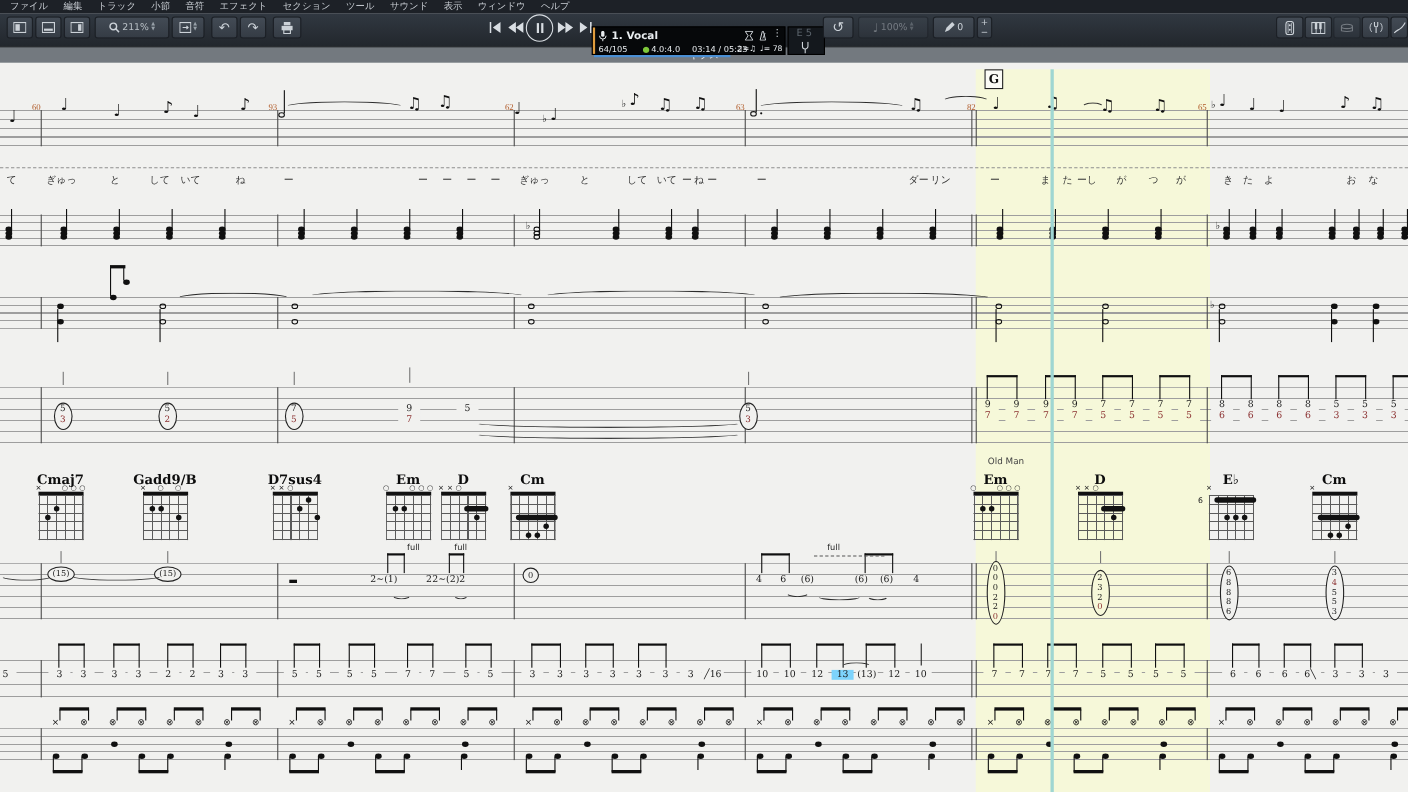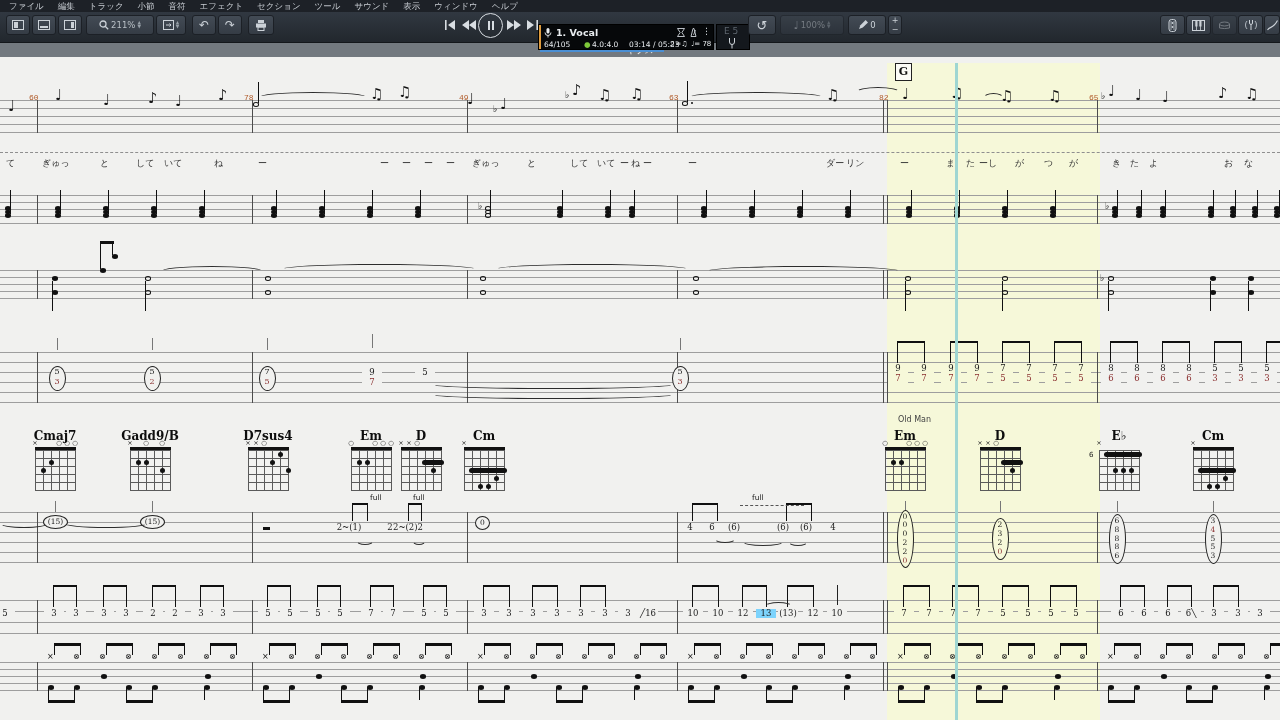--- a/index.html
+++ b/index.html
@@ -23,21 +23,21 @@
   #notepanel{position:absolute;left:716px;top:12px;width:34px;height:26px;background:#14181d;
     border:1px solid #000;box-sizing:border-box}
   #tabbar{position:absolute;top:42px;left:0;width:1280px;height:15px;background:#73797f;
     border-top:1px solid #14171b;box-sizing:border-box;display:flex;align-items:center;
     justify-content:center;z-index:18}
   #tabbar span{font-size:9px;color:#f4f4f4}
   
   #score{position:absolute;top:57px;left:0;width:1280px;height:663px;background:#f1f1ef;overflow:hidden}
   .staff{position:absolute;left:0;width:1280px}
   .bar{position:absolute;width:1px;background:#4c4c4c}
-  .mnum{position:absolute;font-size:8px;color:#b05a28;font-family:Liberation Mono, monospace}
+  .mnum{position:absolute;font-size:8px;color:#b05a28;font-family:Liberation Serif, serif}
   .lyric{position:absolute;font-size:9px;color:#333;white-space:nowrap}
   .note{position:absolute;font-size:15px;color:#101010;line-height:1}
   .flat{position:absolute;font-size:9px;color:#101010;line-height:1}
   .head{position:absolute;width:6px;height:4.5px;border-radius:50%;background:#101010}
   .headh{position:absolute;width:6px;height:4.5px;border-radius:50%;border:1.1px solid #101010;
     background:transparent;box-sizing:border-box}
   .stem{position:absolute;width:1px;background:#101010}
   .arcu{position:absolute;border:1px solid transparent;border-top:1.2px solid #2c2c2c;border-radius:50%;height:9px}
   .arcd{position:absolute;border:1px solid transparent;border-bottom:1.2px solid #2c2c2c;border-radius:50%;height:9px}
   .tnum{position:absolute;font-family:"DejaVu Serif",serif;font-size:8.5px;color:#1b1b1b;
@@ -313,22 +313,22 @@
     <div class="staff" style="top: 605px; height: 29px; background-image: repeating-linear-gradient(rgb(158, 158, 158) 0px, rgb(158, 158, 158) 1px, transparent 1px, transparent 7px);"></div>
     <div class="bar" style="left: 37px; top: 605px; height: 29px;"></div>
     <div class="bar" style="left: 252px; top: 605px; height: 29px;"></div>
     <div class="bar" style="left: 467px; top: 605px; height: 29px;"></div>
     <div class="bar" style="left: 677px; top: 605px; height: 29px;"></div>
     <div class="bar" style="left: 887px; top: 605px; height: 29px;"></div>
     <div class="bar" style="left: 1097px; top: 605px; height: 29px;"></div>
     <div class="bar" style="left: 883px; top: 605px; height: 29px;"></div>
     <div class="abs" style="left: 955px; top: 6px; width: 2.5px; height: 657px; background: rgb(159, 214, 210); z-index: 6;"></div>
     <div class="mnum" style="left: 29px; top: 36px;">60</div>
-    <div class="mnum" style="left: 244px; top: 36px;">78</div>
-    <div class="mnum" style="left: 459px; top: 36px;">49</div>
+    <div class="mnum" style="left: 244px; top: 36px;">93</div>
+    <div class="mnum" style="left: 459px; top: 36px;">62</div>
     <div class="mnum" style="left: 669px; top: 36px;">63</div>
     <div class="mnum" style="left: 879px; top: 36px;">82</div>
     <div class="mnum" style="left: 1089px; top: 36px;">65</div>
     <div class="abs" style="left: 895px; top: 6px; width: 15px; height: 16px; background: rgb(251, 251, 246); border: 1.4px solid rgb(34, 34, 34); font-family: &quot;DejaVu Serif&quot;, serif; font-weight: bold; font-size: 11px; text-align: center; line-height: 15px; color: rgb(17, 17, 17); z-index: 7;">G</div>
     <div class="abs" style="left: 898px; top: 358px; font-size: 8px; color: rgb(68, 68, 68);">Old Man</div>
     <div class="dashline" style="left: 0px; top: 95px; width: 1280px;"></div>
     <div class="lyric" style="left: 6px; top: 100px;">て</div>
     <div class="lyric" style="left: 42px; top: 100px;">ぎゅっ</div>
     <div class="lyric" style="left: 100px; top: 100px;">と</div>
     <div class="lyric" style="left: 136px; top: 100px;">して</div>

